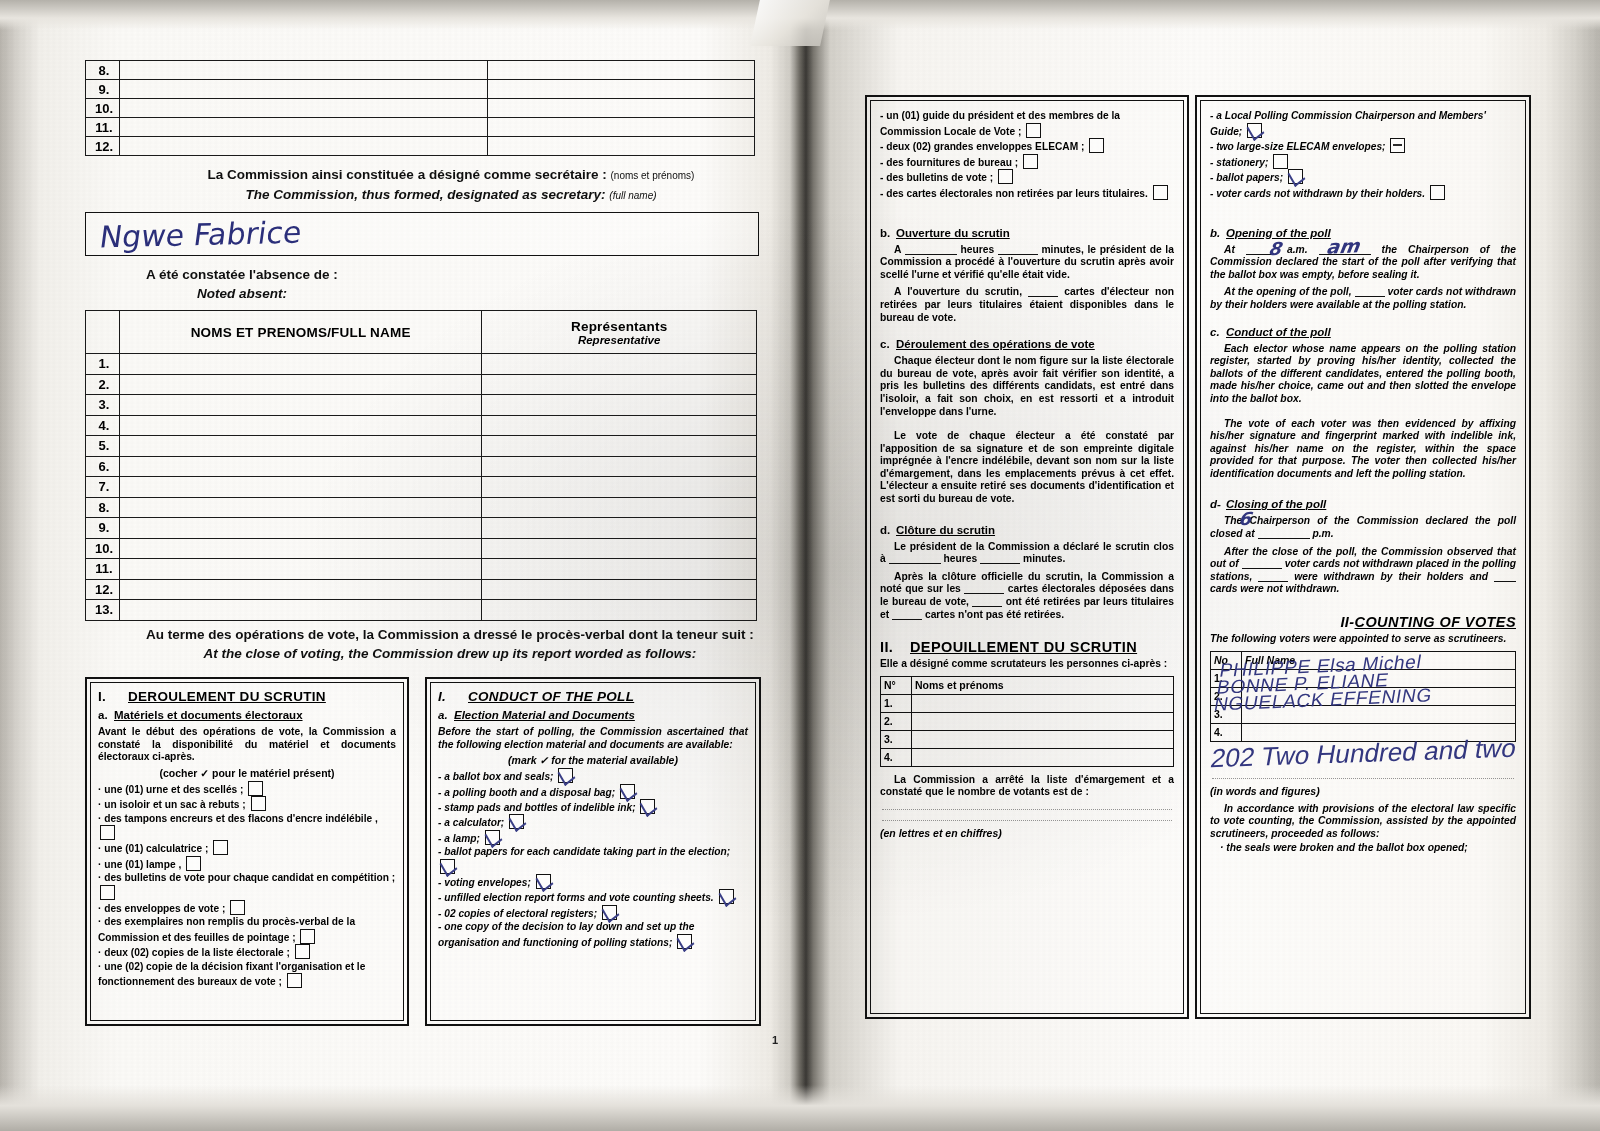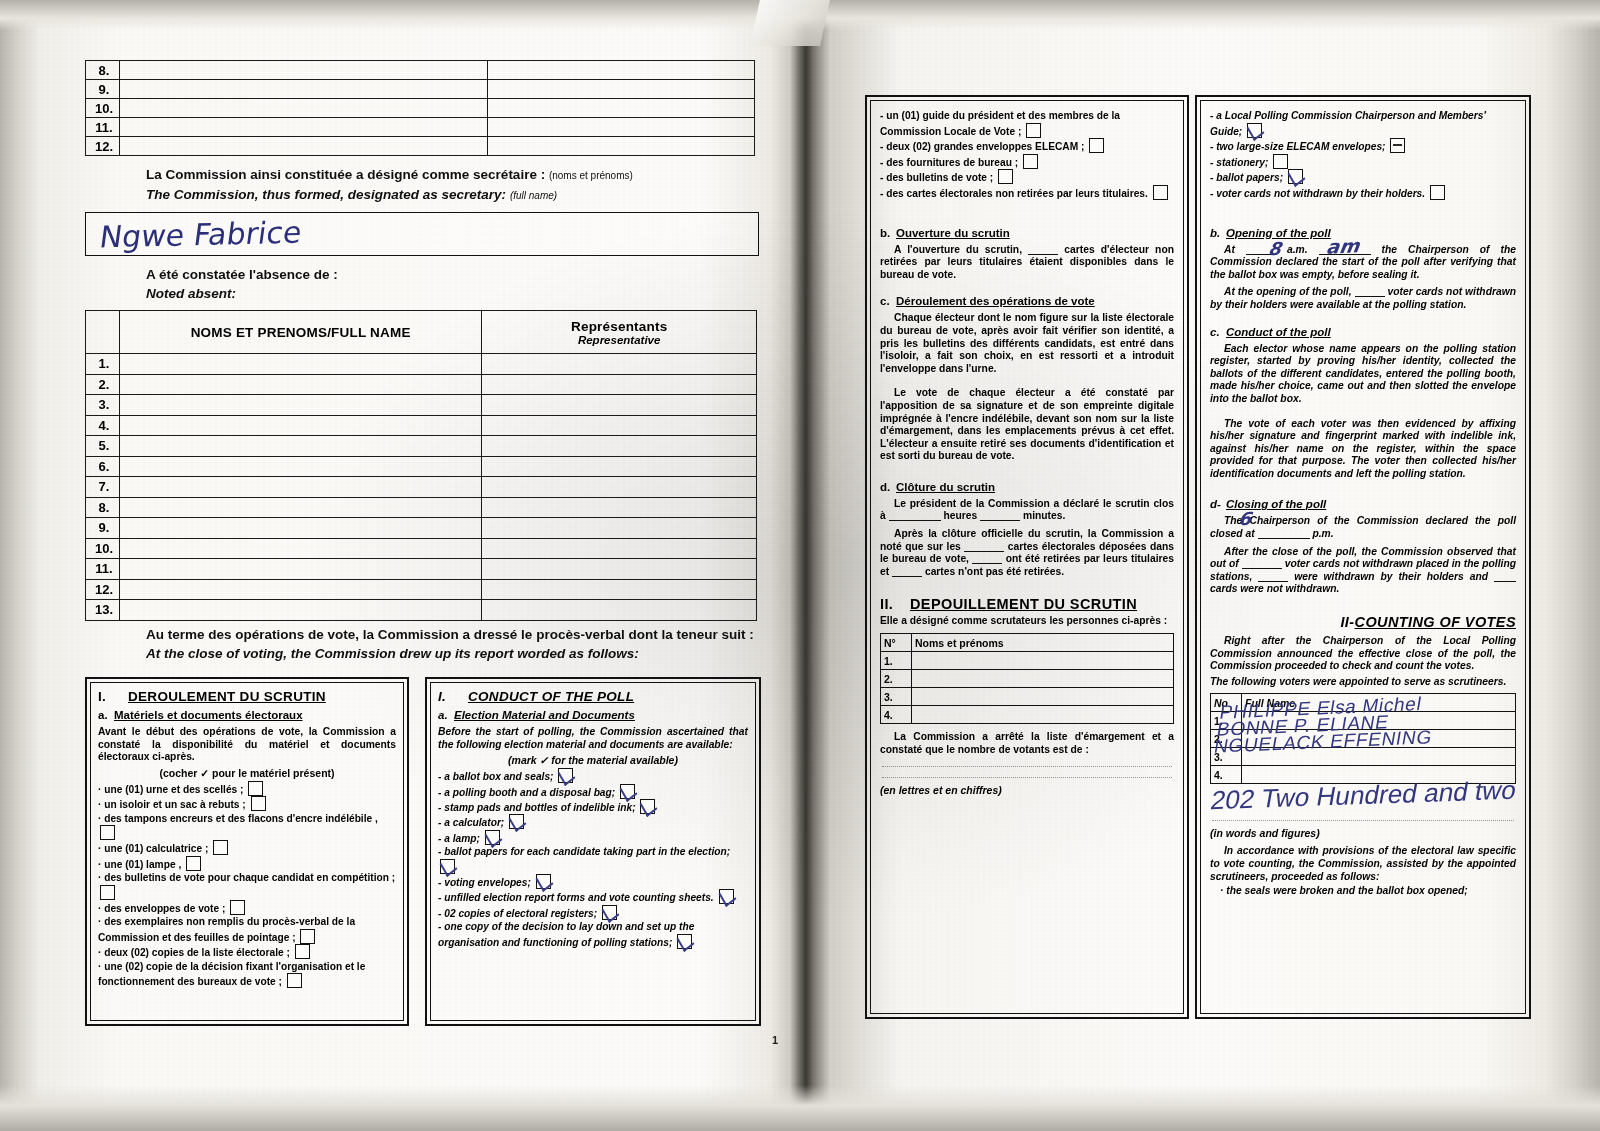--- a/index.html
+++ b/index.html
@@ -26,21 +26,21 @@
   
   .edge-top{position:absolute;left:0;right:0;top:0;height:30px;
     background:linear-gradient(180deg,#b4b1aa 0%,#e8e5df 60%,rgba(255,255,255,0) 100%);}
   .edge-bottom{position:absolute;left:0;right:0;bottom:0;height:46px;
     background:linear-gradient(0deg,#b0ada6 0%,#e4e1db 55%,rgba(255,255,255,0) 100%);}
   .corner-fold{position:absolute;left:755px;top:0;width:70px;height:46px;
     background:linear-gradient(135deg,#ffffff 0%,#e7e4dd 55%,#c6c3bc 100%);
     transform:skewX(-12deg);opacity:.9;}
 
   
-  .doc{position:absolute;color:#111;}
+  .doc{position:absolute;color:#111;text-align:center;}
   .en{font-style:italic;font-weight:bold;}
 
   
   #left-page{position:absolute;left:60px;top:20px;width:720px;height:1060px;}
 
   table.grid{border-collapse:collapse;width:100%;}
   table.grid td,table.grid th{border:1.4px solid #1a1a1a;padding:0;}
   .numcell{width:30px;text-align:center;font-weight:bold;font-size:13px;padding-left:3px!important;}
 
   #top-table{position:absolute;left:25px;top:40px;width:670px;}
@@ -331,20 +331,27 @@
       <ul class="items" id="rfr-items" style="font-size:10.2px;line-height:13.6px">
           <li><span>- un (01) guide du président et des membres de la Commission Locale de Vote ; </span><span class="cb"></span></li>
           <li><span>- deux (02) grandes enveloppes ELECAM ; </span><span class="cb"></span></li>
           <li><span>- des fournitures de bureau ; </span><span class="cb"></span></li>
           <li><span>- des bulletins de vote ; </span><span class="cb"></span></li>
           <li><span>- des cartes électorales non retirées par leurs titulaires. </span><span class="cb"></span></li>
         </ul>
 
       <div class="sub-h" style="margin-top:26px">
         <span class="sub-let">b.</span><span>Ouverture du scrutin</span>
+      </div>
+      <div class="body-fr" style="position:relative">
+        <span style="margin-left:14px">A</span>
+        <span class="blank b52"></span>
+        <span>heures</span>
+        <span class="blank b40"></span>
+        <span>minutes, le président de la Commission a procédé à l'ouverture du scrutin après avoir scellé l'urne et vérifié qu'elle était vide.</span>
       </div>
       <div class="body-fr">
         <span style="margin-left:14px">A l'ouverture du scrutin,</span>
         <span class="blank b30"></span>
         <span>cartes d'électeur non retirées par leurs titulaires étaient disponibles dans le bureau de vote.</span>
       </div>
 
       <div class="sub-h" style="margin-top:14px">
         <span class="sub-let">c.</span><span>Déroulement des opérations de vote</span>
       </div>
@@ -459,21 +466,20 @@
         <span>voter cards not withdrawn placed in the polling stations,</span>
         <span class="blank b30"></span>
         <span>were withdrawn by their holders and</span>
         <span class="blank b22"></span>
         <span>cards were not withdrawn.</span>
       </div>
 
       <div class="big-h en" style="margin-top:18px">
         <span class="sect-num">II-</span><span>COUNTING OF VOTES</span>
       </div>
-      <div class="body-en" style="text-indent:14px">Right after the Chairperson of the Local Polling Commission announced the effective close of the poll, the Commission proceeded to check and count the votes.</div>
       <div class="body-en" style="margin-top:3px">The following voters were appointed to serve as scrutineers.</div>
 
       <div style="position:relative">
         <table class="mini">
           <thead>
             <tr>
               <th class="mini-n en">No</th>
               <th class="en">Full Name</th>
             </tr>
           </thead>

